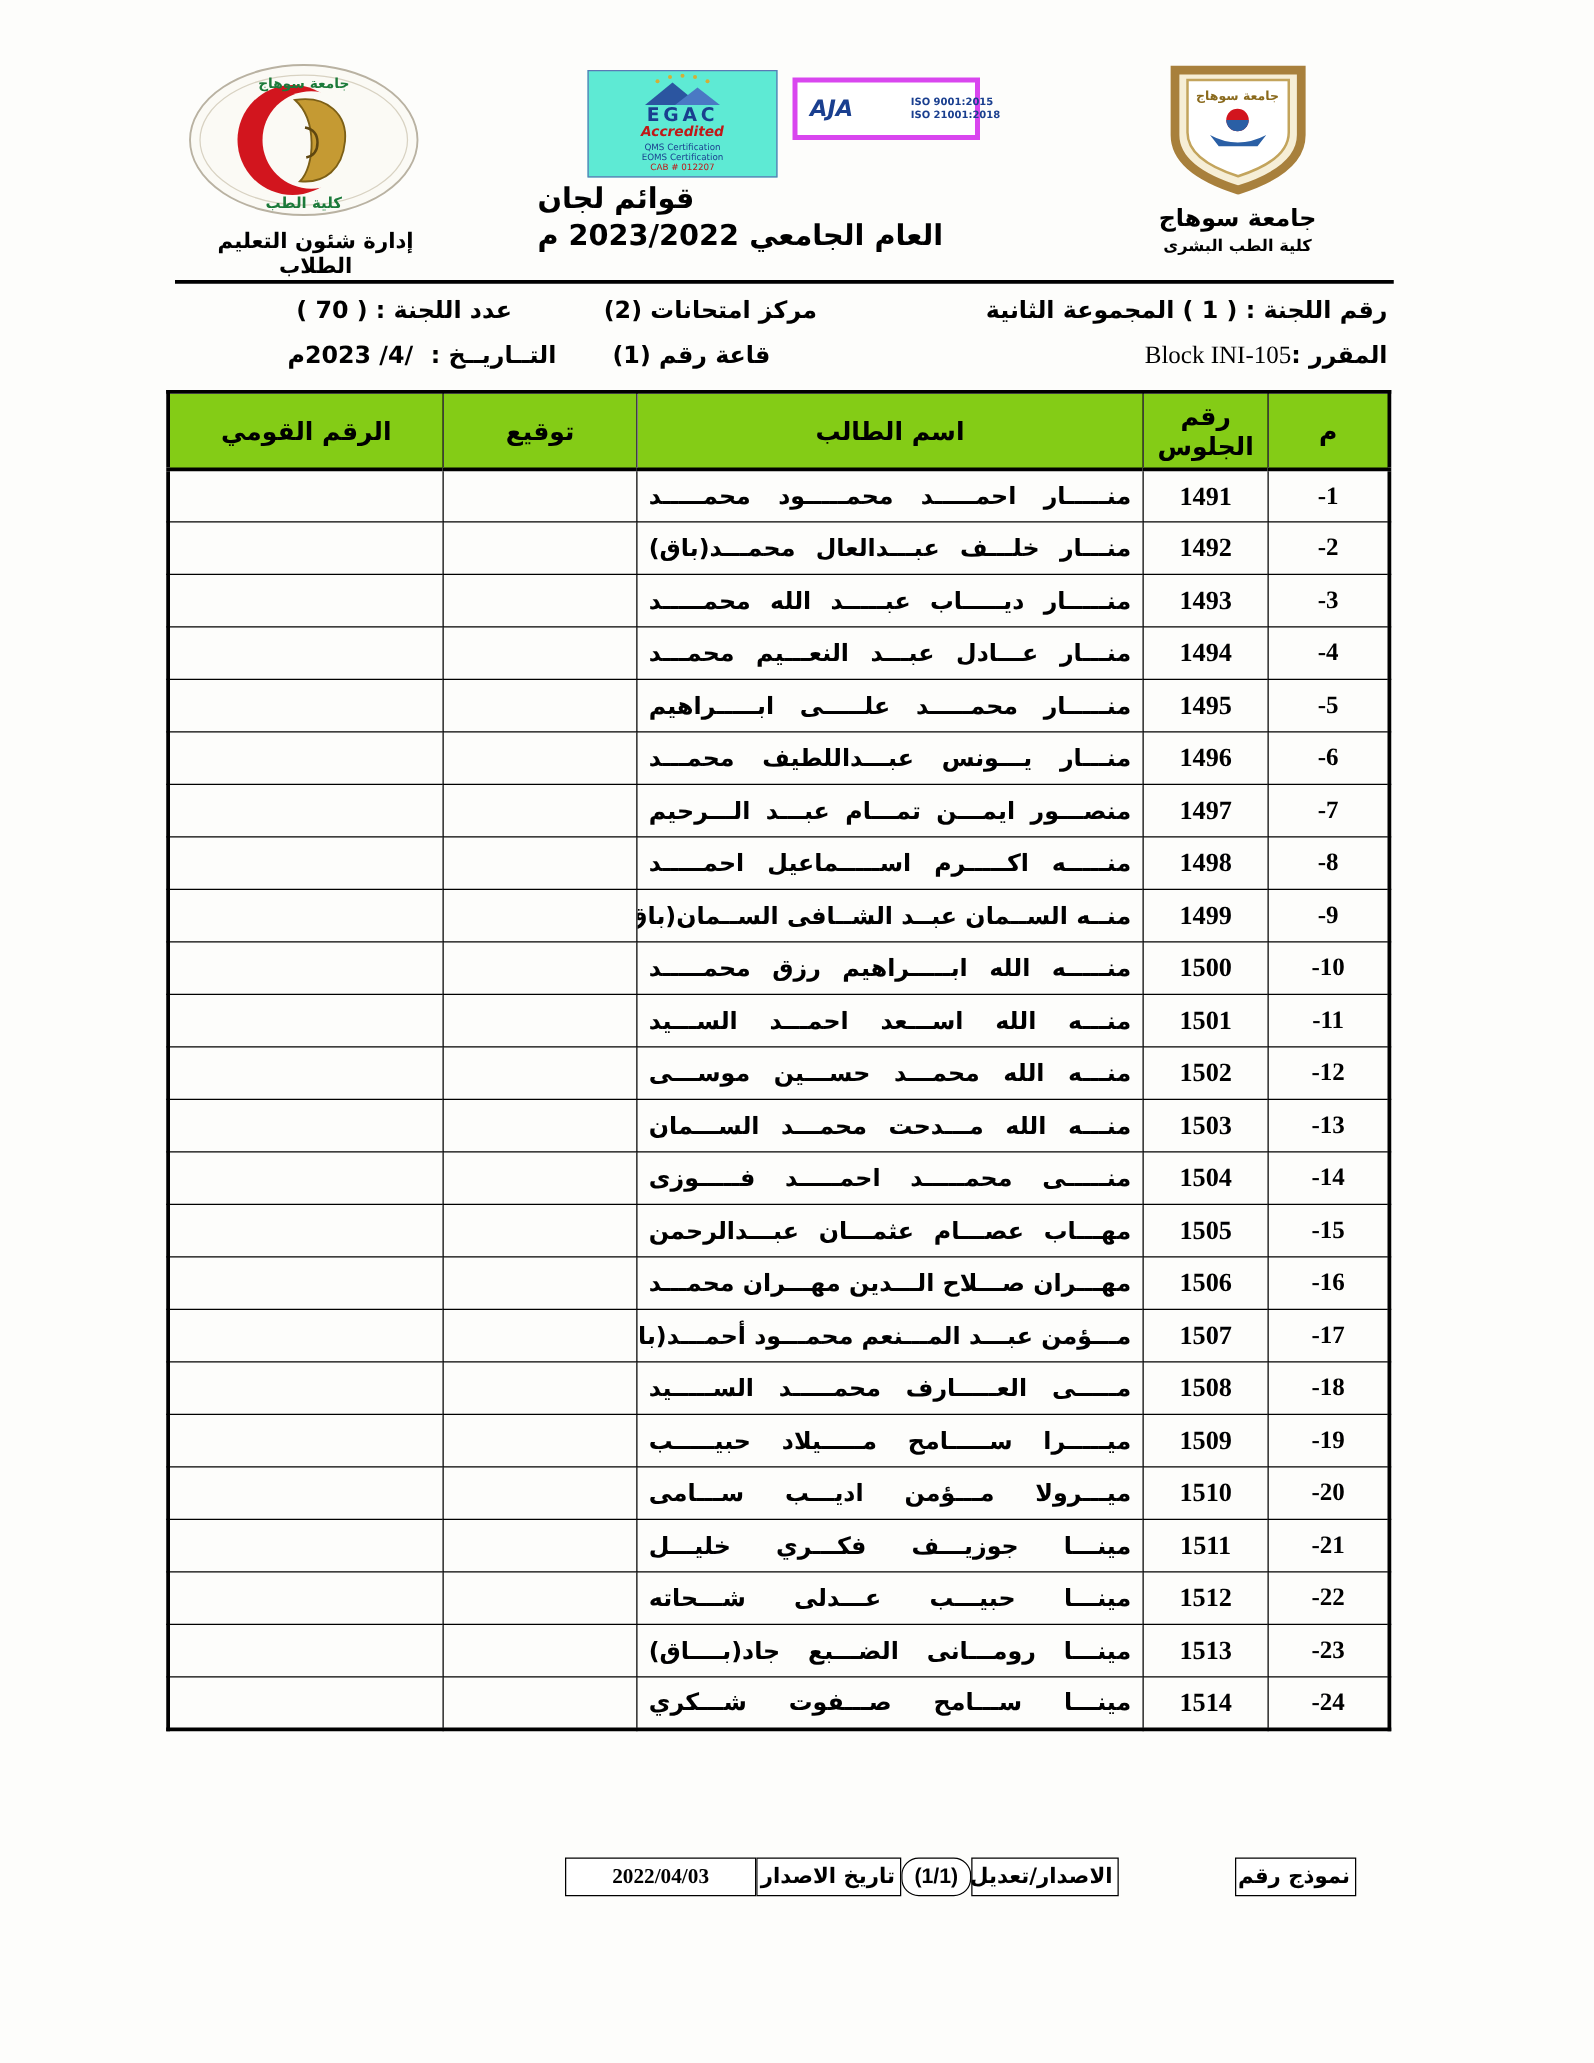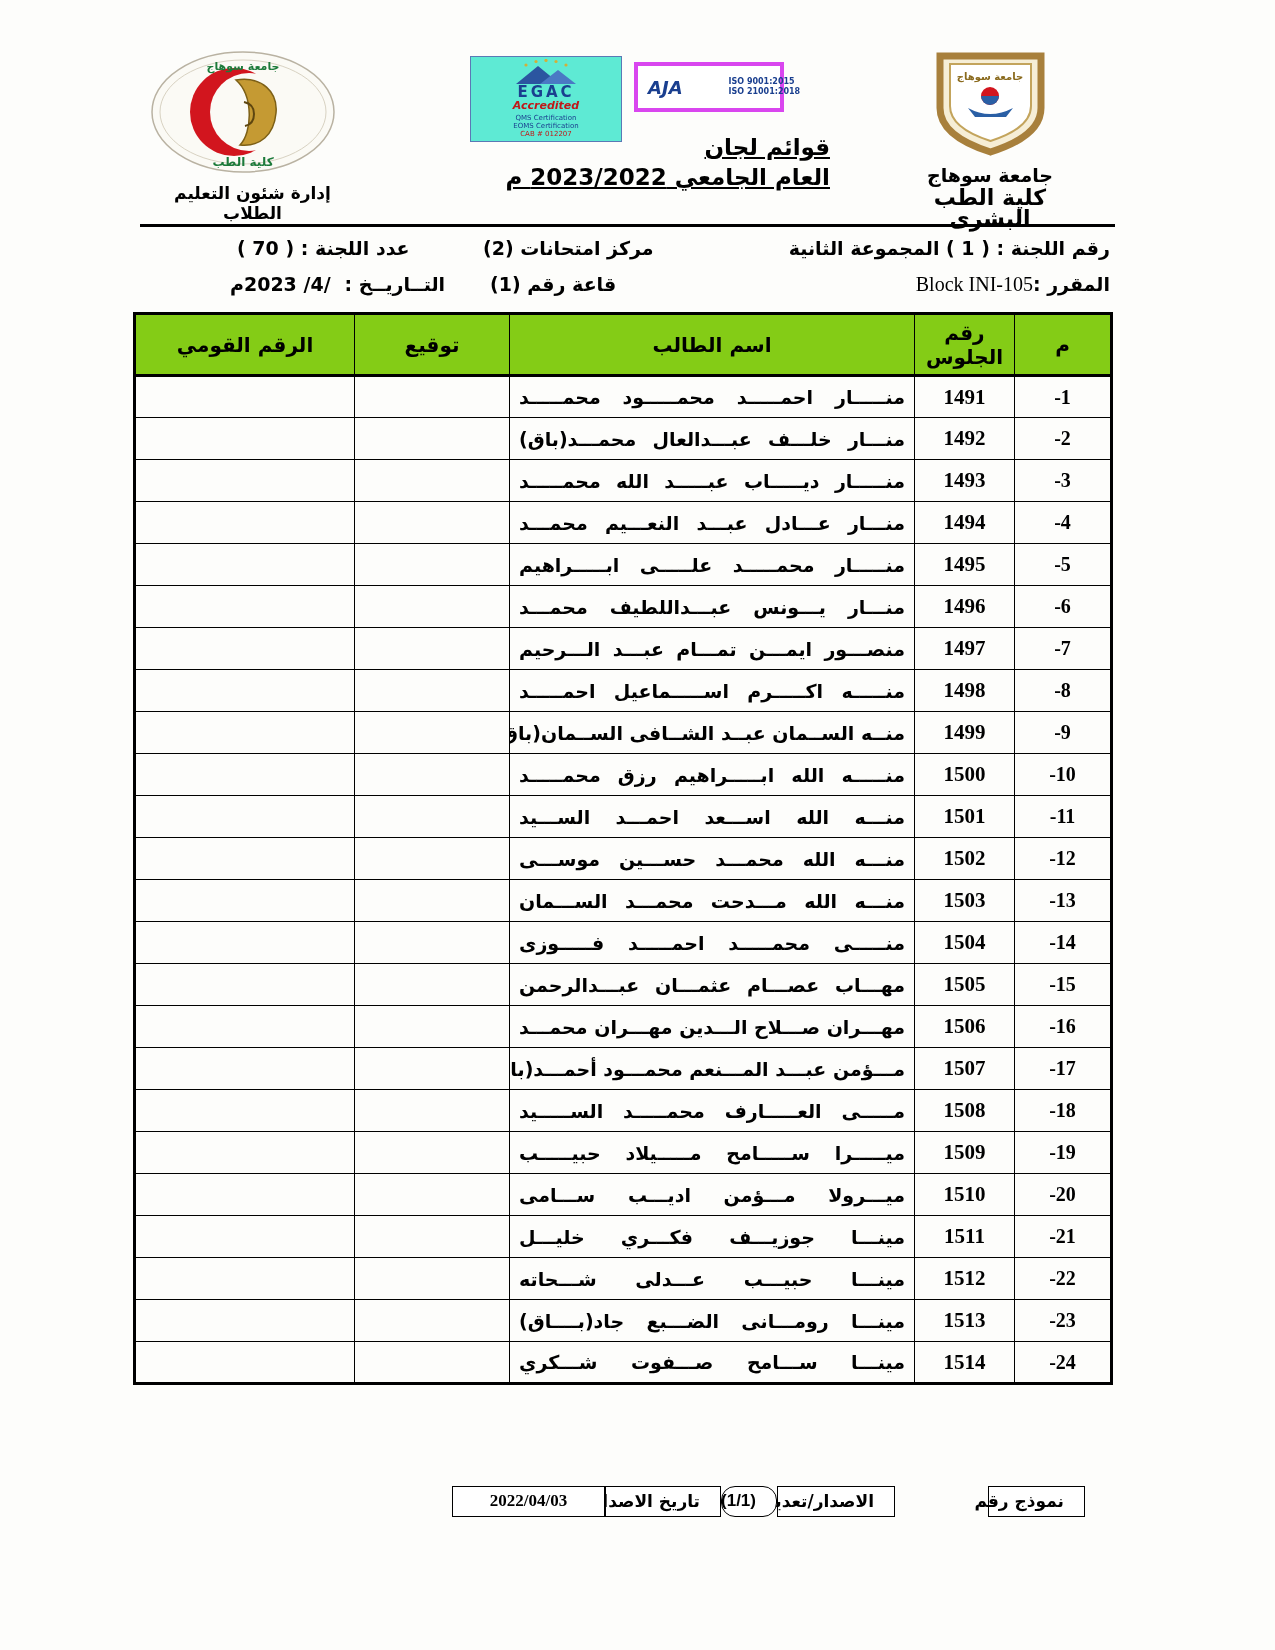--- a/index.html
+++ b/index.html
@@ -26,26 +26,26 @@
   .egac-name { font-size: 15px; font-weight: bold; color: #1a3f8f; letter-spacing: 3px; line-height: 15px; }
   .egac-sub { font-size: 11px; font-style: italic; color: #c01818; font-weight: bold; line-height: 12px; }
   .egac-small { font-size: 7px; color: #1a3f8f; text-align: center; line-height: 8px; margin-top: 2px; }
   .egac-small .red { color: #c01818; }
   .aja { width: 150px; border: 4px solid #d946ef; background: #fff; margin-top: 6px;
          display: flex; align-items: center; gap: 5px; padding: 4px 5px; direction: ltr; }
   .aja-name { font-size: 18px; font-weight: bold; font-style: italic; color: #1a3f8f; }
   .aja-divider { width: 1px; align-self: stretch; background: #1a3f8f; }
   .aja-iso { font-size: 8px; color: #1a3f8f; font-weight: bold; line-height: 10px; white-space: nowrap; margin-left: 36px; }
 
-  .titles { left: 430px; top: 132px; width: 400px; text-align: right; text-decoration: underline; }
+  .titles { left: 430px; top: 144px; width: 400px; text-align: left; }
   .title-line { font-size: 23px; font-weight: bold; line-height: 30px; }
 
   .org-right { left: 905px; top: 50px; width: 170px; text-align: center; }
   .org-right .org-line1 { font-size: 19px; font-weight: bold; line-height: 23px; margin-top: 2px; }
-  .org-right .org-line2 { font-size: 22px; font-weight: bold; line-height: 21px; }
+  .org-right .org-line2 { font-size: 13px; font-weight: bold; line-height: 21px; }
 
   .header-rule { left: 140px; top: 224px; width: 975px; border-top: 3px solid #000; }
 
   
   .info { font-size: 19px; font-weight: bold; white-space: nowrap; }
   .i1-right { right: 165px; top: 237px; }
   .i1-center { left: 483px; top: 237px; }
   .i1-left { left: 237px; top: 237px; }
   .i2-right { right: 165px; top: 273px; }
   .i2-center { left: 490px; top: 273px; }
@@ -67,21 +67,21 @@
              font-weight: bold; font-size: 20px; direction: ltr; }
   td.c-seat { text-align: center; font-family: "Liberation Serif", serif;
               font-weight: bold; font-size: 21px; }
   td.c-name { font-size: 19px; font-weight: bold; padding: 0 9px;
               text-align: justify; text-align-last: justify; white-space: nowrap; }
 
   
   .doc-footer { left: 160px; top: 1486px; width: 925px; display: flex; direction: rtl;
                 font-size: 17px; font-weight: bold; }
   .f-cell { border: 1.5px solid #000; height: 31px; line-height: 28px; text-align: center;
-            background: #fff; padding: 0 20px; white-space: nowrap; }
+            background: #fff; padding: 0 4px; white-space: nowrap; }
   .f-form-label { width: 97px; }
   .f-form-code { width: 292px; font-family: "Liberation Serif", serif; font-size: 18px; direction: ltr; }
   .f-gap { width: 93px; }
   .f-rev-label { width: 118px; }
   .f-rev-value { width: 56px; font-family: Liberation Sans, sans-serif; border-radius: 14px; }
   .f-date-label { width: 116px; }
   .f-date-value { width: 153px; font-family: "Liberation Serif", serif; direction: ltr; }
 </style>
 </head>
 <body>

